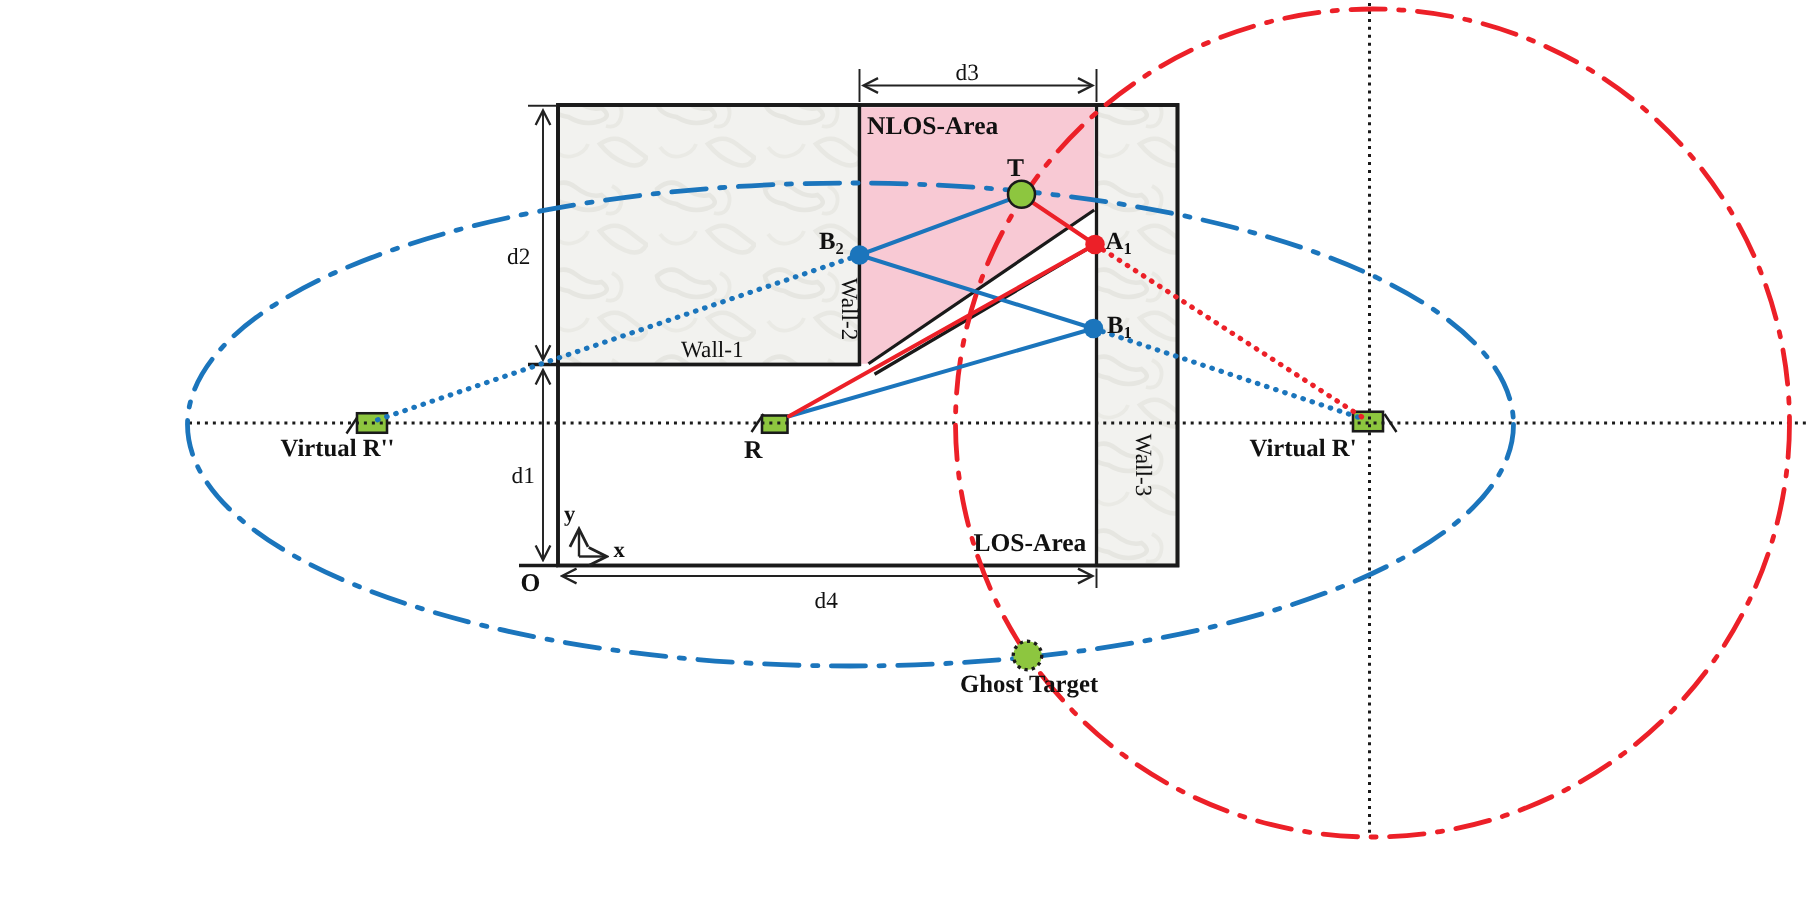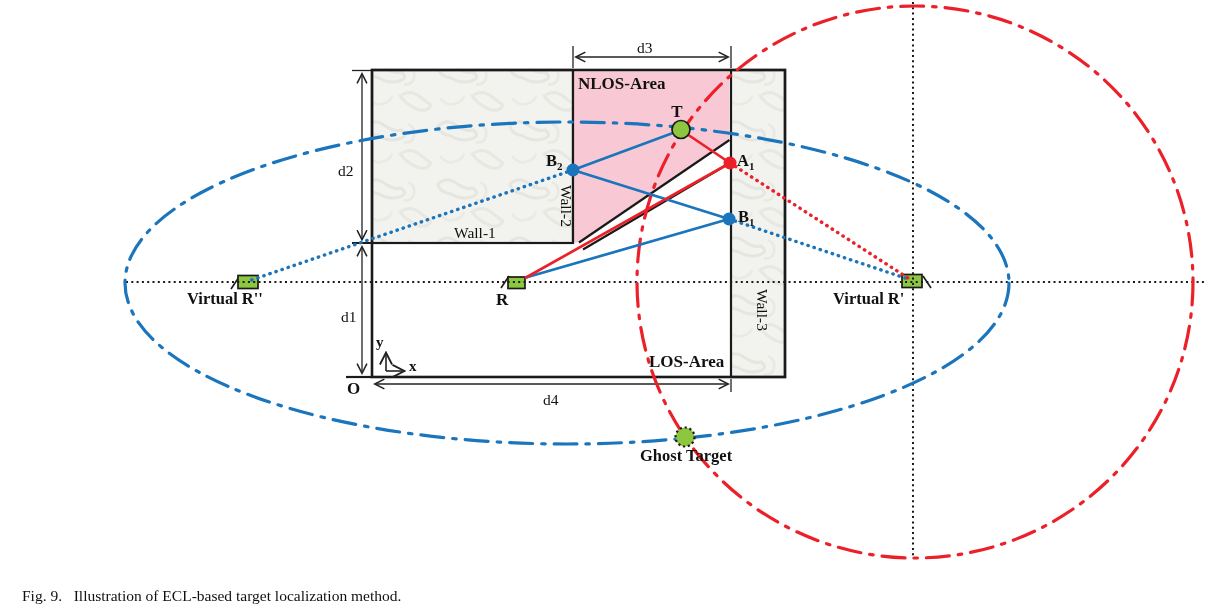--- a/index.html
+++ b/index.html
@@ -129,14 +129,13 @@
 
   <text x="338" y="176" class="lbl-dim">d2</text>
   <text x="341" y="322" class="lbl-dim">d1</text>
   <text x="637" y="53" class="lbl-dim">d3</text>
   <text x="543" y="405" class="lbl-dim">d4</text>
   <text x="347" y="394" class="lbl-bold">O</text>
   <text x="376" y="347" class="lbl-axis">y</text>
   <text x="409" y="371" class="lbl-axis">x</text>
 </svg>
 
-<div id="caption">Fig. 9.   Illustration of ECL-based target localization method.</div>
 </div>
 
 </body></html>

